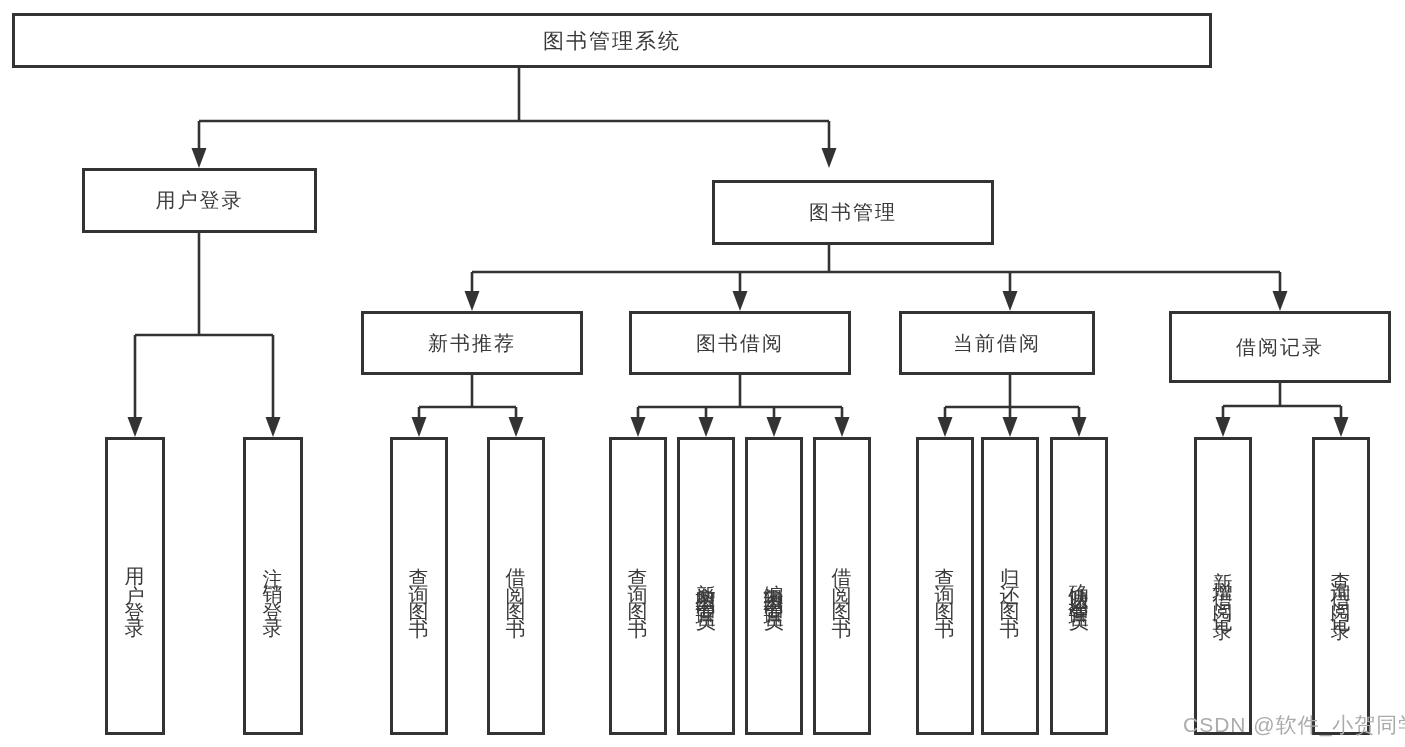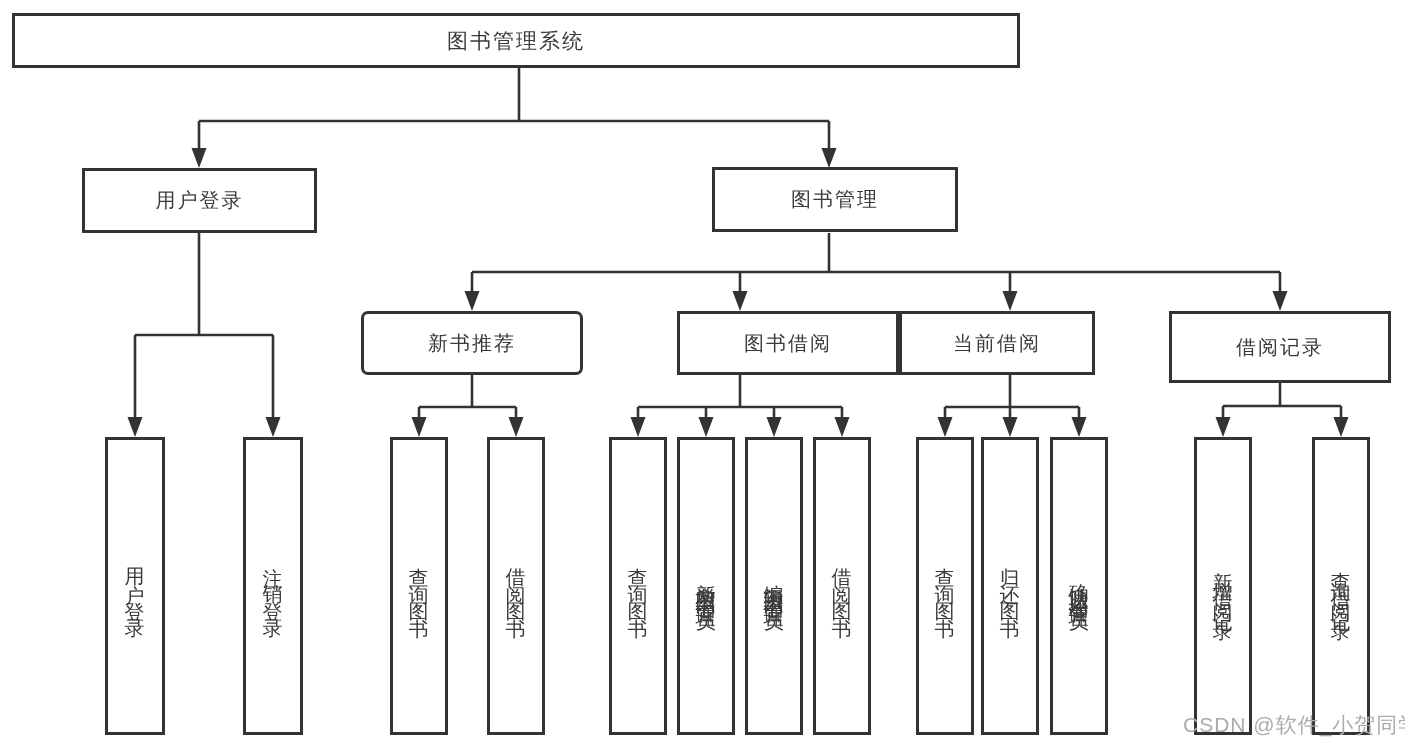--- a/index.html
+++ b/index.html
@@ -117,35 +117,35 @@
     <polygon points="1071.5,417 1086.5,417 1079,437"></polygon>
 
     <line x1="1280" y1="375" x2="1280" y2="406"></line>
     <line x1="1223" y1="406" x2="1341" y2="406"></line>
     <line x1="1223" y1="406" x2="1223" y2="420"></line>
     <polygon points="1215.5,417 1230.5,417 1223,437"></polygon>
     <line x1="1341" y1="406" x2="1341" y2="420"></line>
     <polygon points="1333.5,417 1348.5,417 1341,437"></polygon>
   </svg>
 
-  <div class="box root" style="left:12px; top:13px; width:1008px; height:55px;">
+  <div class="box root" style="left:12px; top:13px; width:1200px; height:55px;">
     <span class="hlabel">图书管理系统</span>
   </div>
 
   <div class="box" style="left:82px; top:168px; width:235px; height:65px;">
     <span class="hlabel">用户登录</span>
   </div>
-  <div class="box" style="left:712px; top:167px; width:246px; height:65px;">
+  <div class="box" style="left:712px; top:180px; width:282px; height:65px;">
     <span class="hlabel">图书管理</span>
   </div>
 
-  <div class="box" style="left:361px; top:311px; width:222px; height:64px;border-radius:7px;">
+  <div class="box" style="left:361px; top:311px; width:222px; height:64px;">
     <span class="hlabel">新书推荐</span>
   </div>
-  <div class="box" style="left:629px; top:311px; width:222px; height:64px;margin-left:48px;">
+  <div class="box" style="left:629px; top:311px; width:222px; height:64px;">
     <span class="hlabel">图书借阅</span>
   </div>
   <div class="box" style="left:899px; top:311px; width:196px; height:64px;">
     <span class="hlabel">当前借阅</span>
   </div>
   <div class="box" style="left:1169px; top:311px; width:222px; height:72px;">
     <span class="hlabel">借阅记录</span>
   </div>
 
   <div class="box leaf" style="left:105px; width:60px;">

